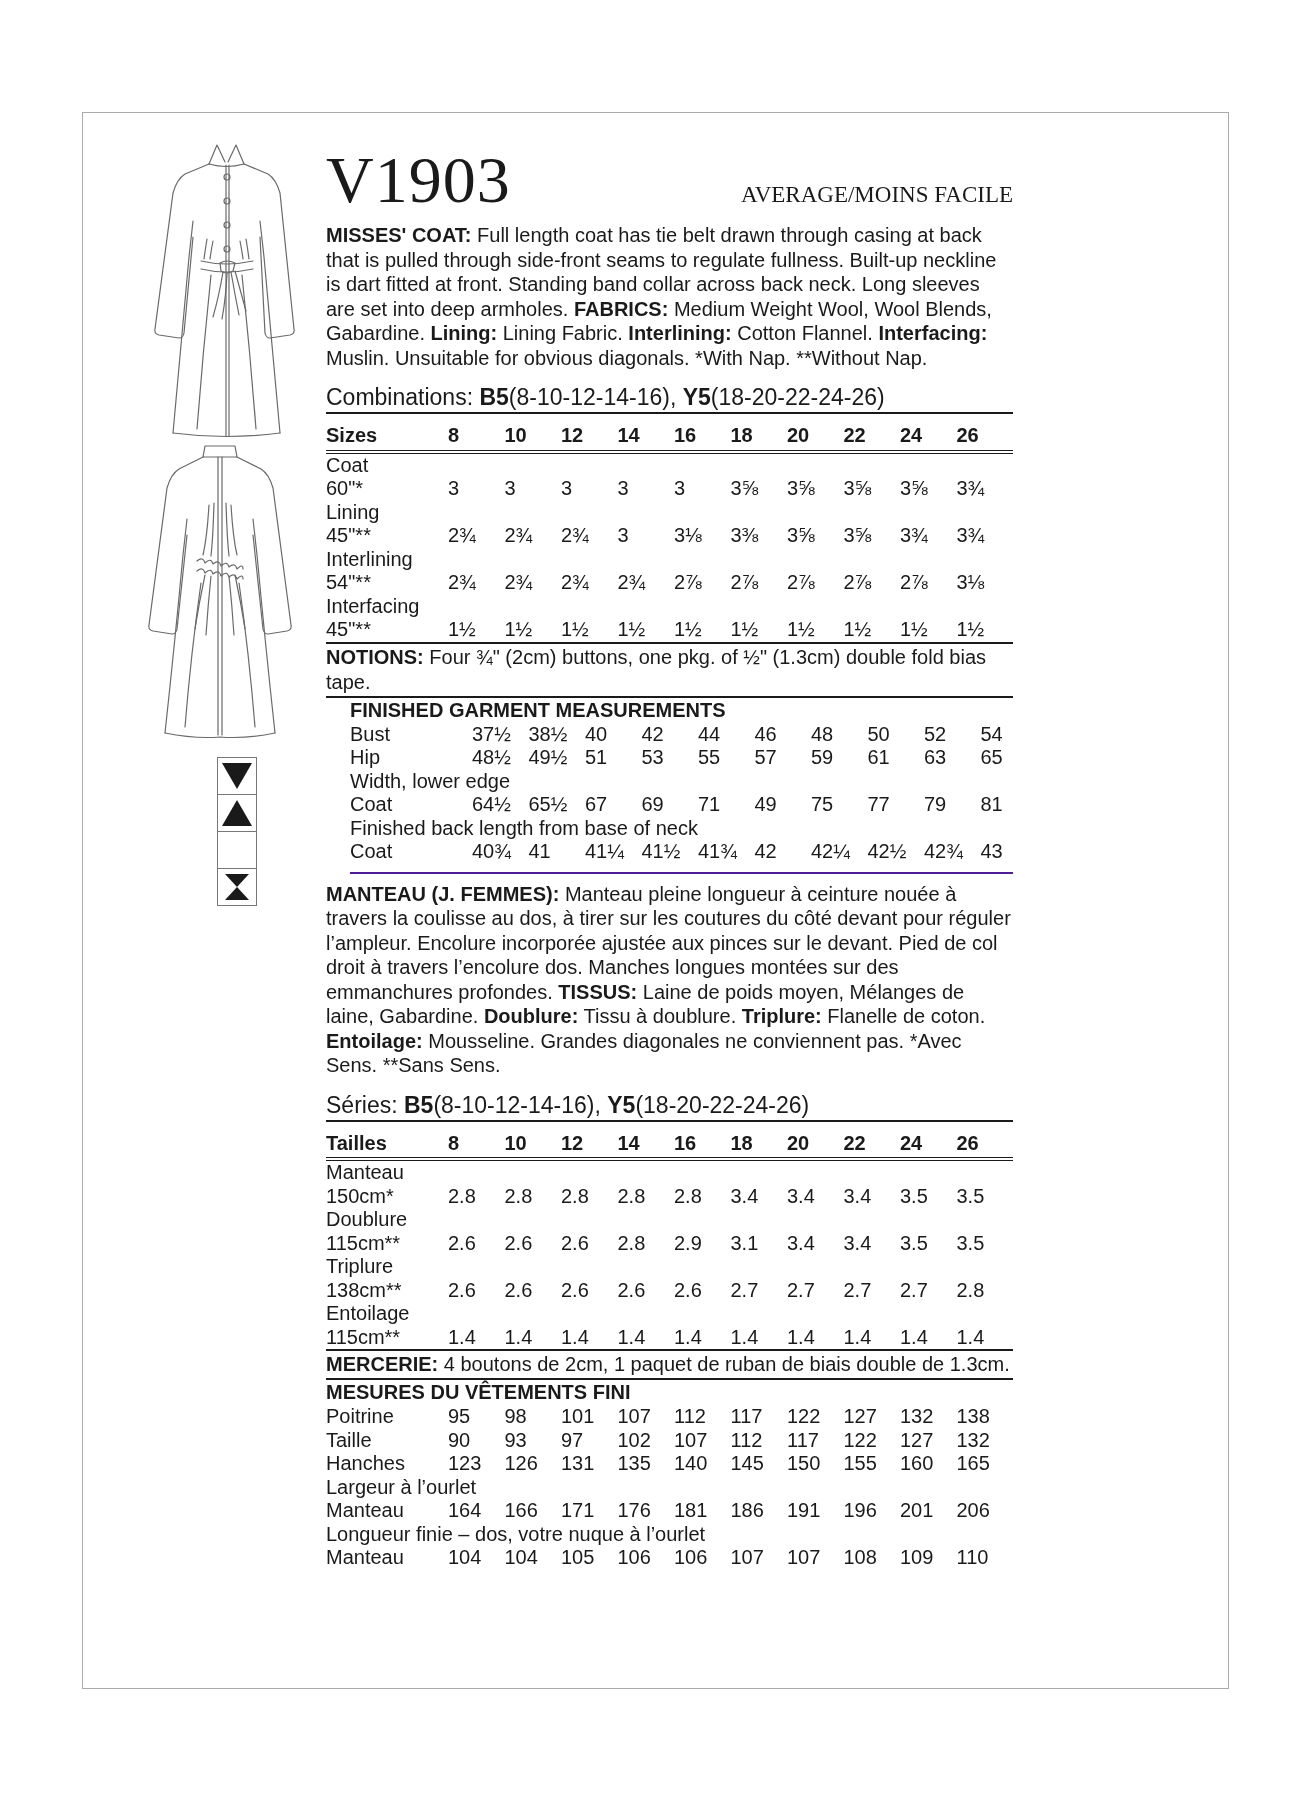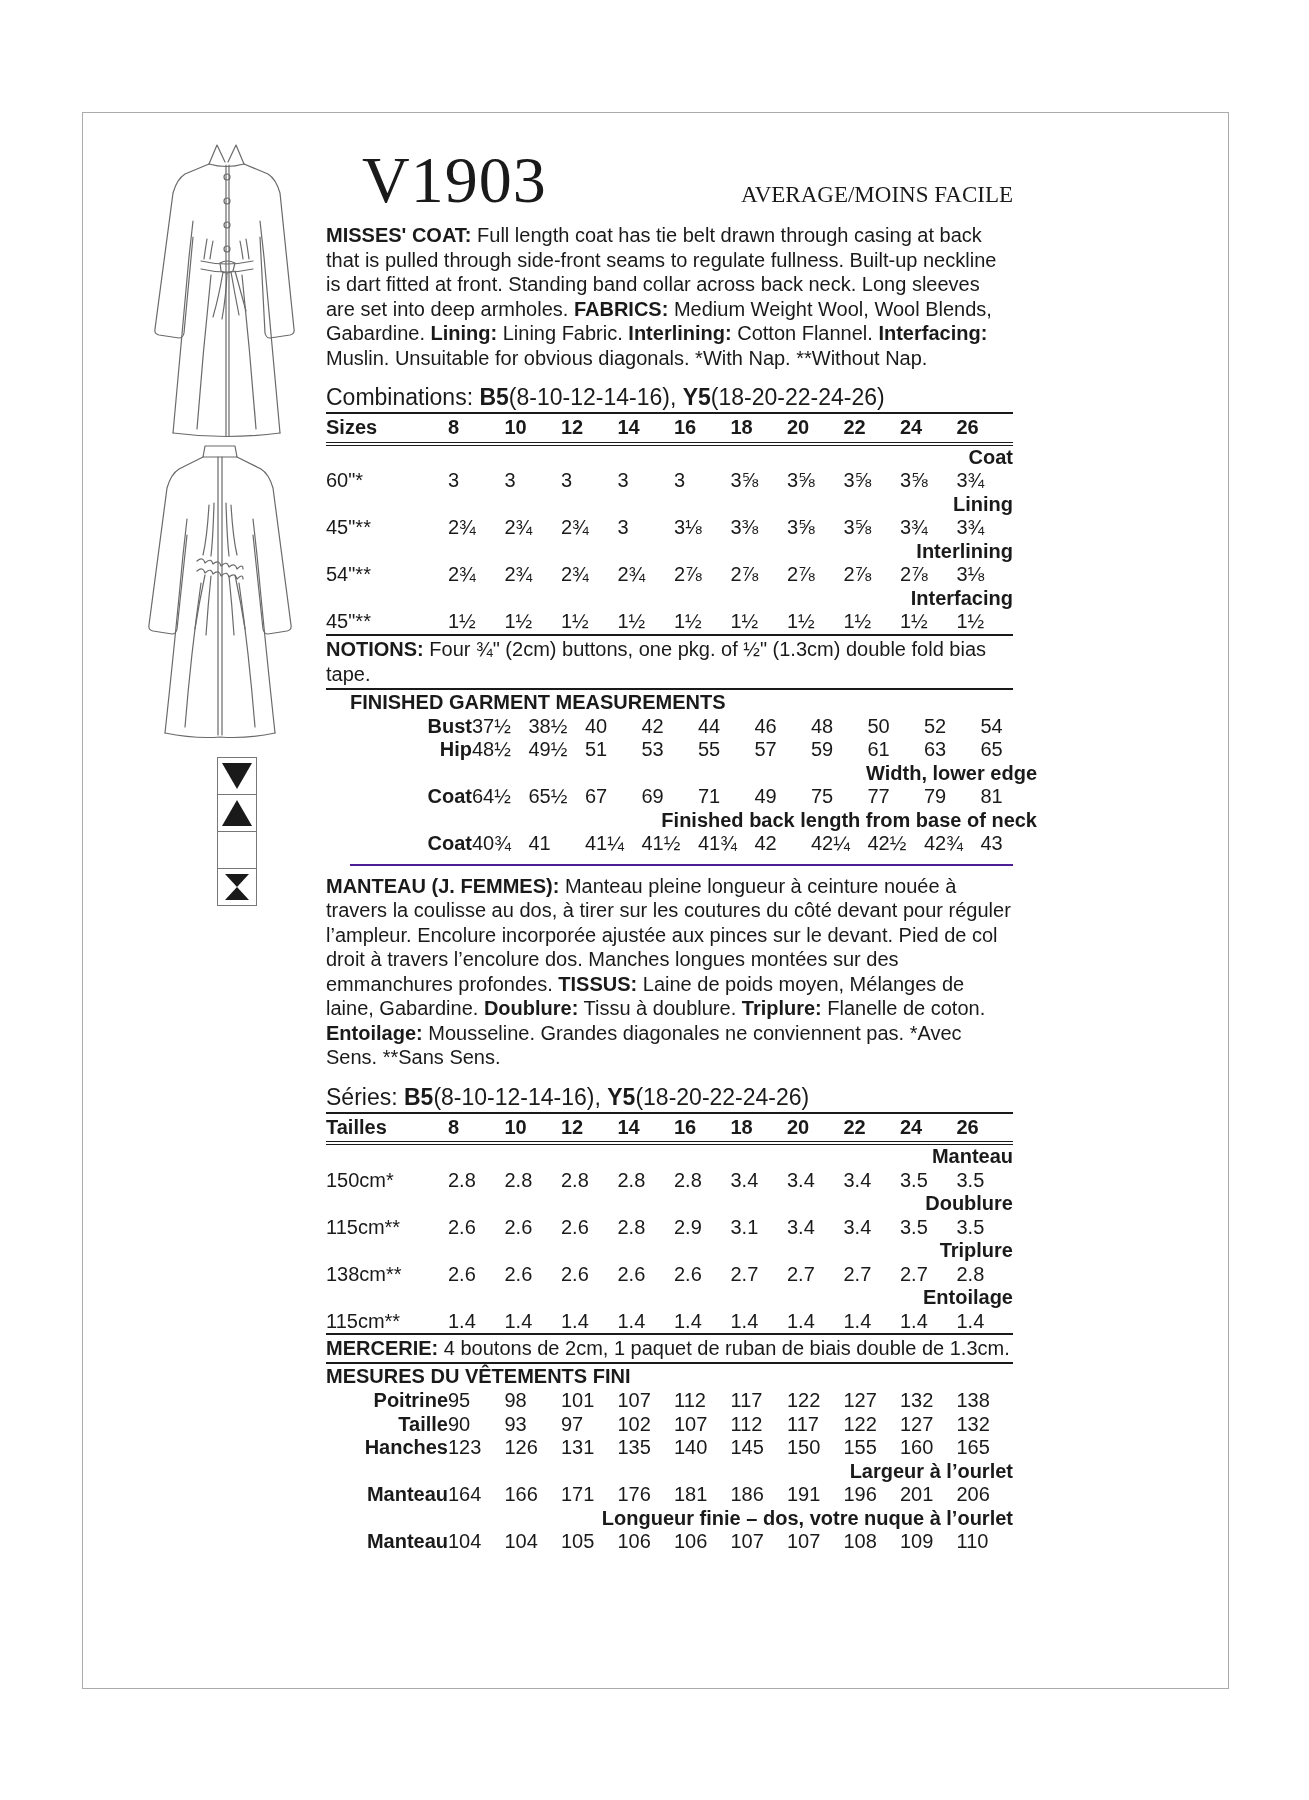--- a/index.html
+++ b/index.html
@@ -2,32 +2,32 @@
 <html><head>
 <meta charset="utf-8">
 <style>
   html,body{margin:0;padding:0;background:#ffffff;}
   body{width:1309px;height:1800px;position:relative;font-family:"Liberation Sans","DejaVu Sans",sans-serif;color:#1a1a1a;}
   .page{position:absolute;left:82px;top:112px;width:1147px;height:1577px;background:#fff;border:1px solid #ababab;box-sizing:border-box;display:flex;}
   .leftcol{width:243px;flex:0 0 243px;position:relative;}
   .maincol{width:687px;flex:0 0 687px;padding-top:34px;}
   
   .titlerow{display:flex;align-items:baseline;justify-content:space-between;margin-bottom:10px;}
-  .pattern-number{font-family:"Liberation Serif","DejaVu Serif",serif;font-size:66px;font-weight:400;letter-spacing:1px;line-height:1;margin-left:36px;}
+  .pattern-number{font-family:"Liberation Serif","DejaVu Serif",serif;font-size:66px;font-weight:400;letter-spacing:1px;line-height:1;}
   .difficulty{font-size:23px;letter-spacing:0;font-family:Liberation Serif, serif;}
   
   .para{font-size:20px;line-height:24.5px;}
   .para b{font-weight:bold;}
   
   .combo{font-size:23px;line-height:24px;margin-top:15px;padding-bottom:3px;border-bottom:2px solid #1a1a1a;}
   
   table.sz{width:100%;border-collapse:collapse;table-layout:fixed;}
   table.sz td{font-size:20px;line-height:23.5px;padding:0;white-space:nowrap;vertical-align:baseline;}
-  table.sz td.lbl{font-weight:bold;text-align:right;}
-  table.sz tr.hdr td{font-weight:bold;border-bottom:4px double #1a1a1a;padding-top:2px;padding-bottom:2px;}
+  table.sz td.lbl{font-weight:normal;}
+  table.sz tr.hdr td{font-weight:bold;border-bottom:4px double #1a1a1a;padding-top:10px;padding-bottom:2px;}
   .rule-note{font-size:20px;line-height:25px;border-top:2px solid #1a1a1a;border-bottom:2px solid #1a1a1a;padding:1px 0;}
   .rule-note b{font-weight:bold;}
   .sec-title{font-size:20px;line-height:25px;font-weight:bold;}
   .fin-wrap{border-bottom:2px solid #4c1d95;padding-bottom:8px;margin-left:24px;}
   .fr-para{margin-top:8px;}
   
   .coat-front{position:absolute;left:66px;top:28px;}
   .coat-back{position:absolute;left:56px;top:330px;}
   .symbols{position:absolute;left:134px;top:645px;}
   .symbox{width:40px;height:38px;border:1px solid #777;box-sizing:border-box;margin-top:-1px;background:#fff;display:flex;align-items:center;justify-content:center;}

